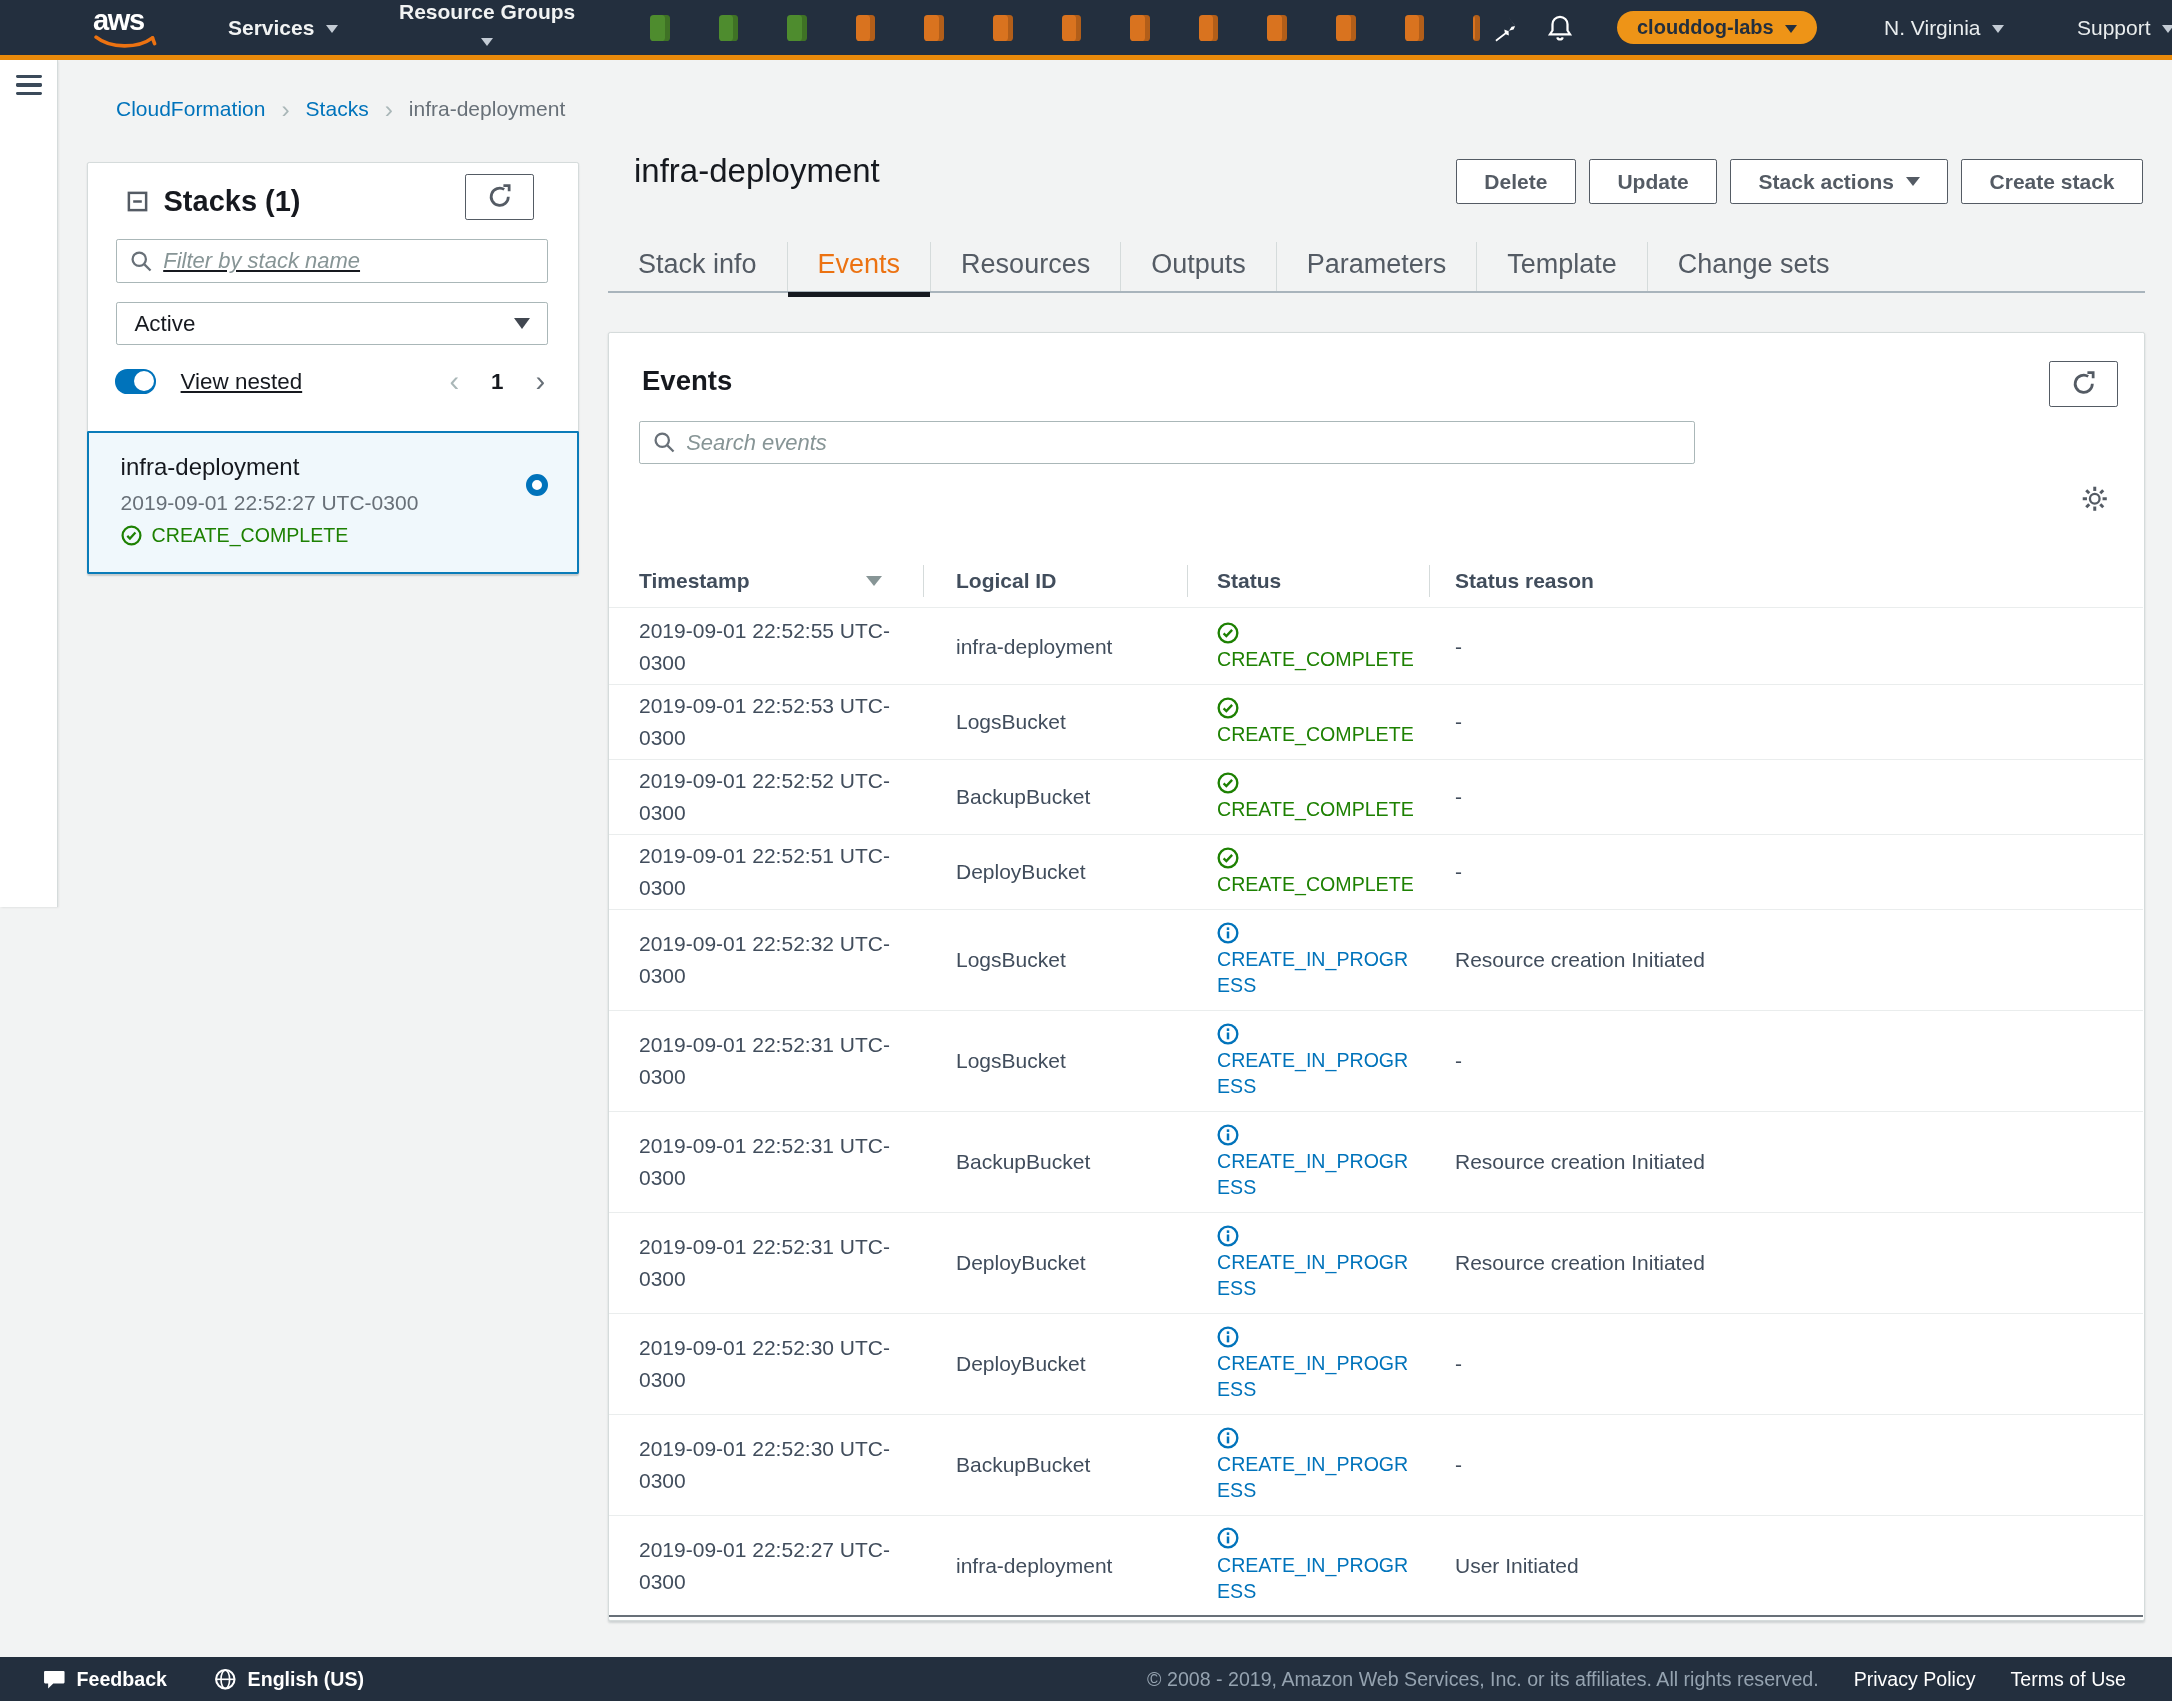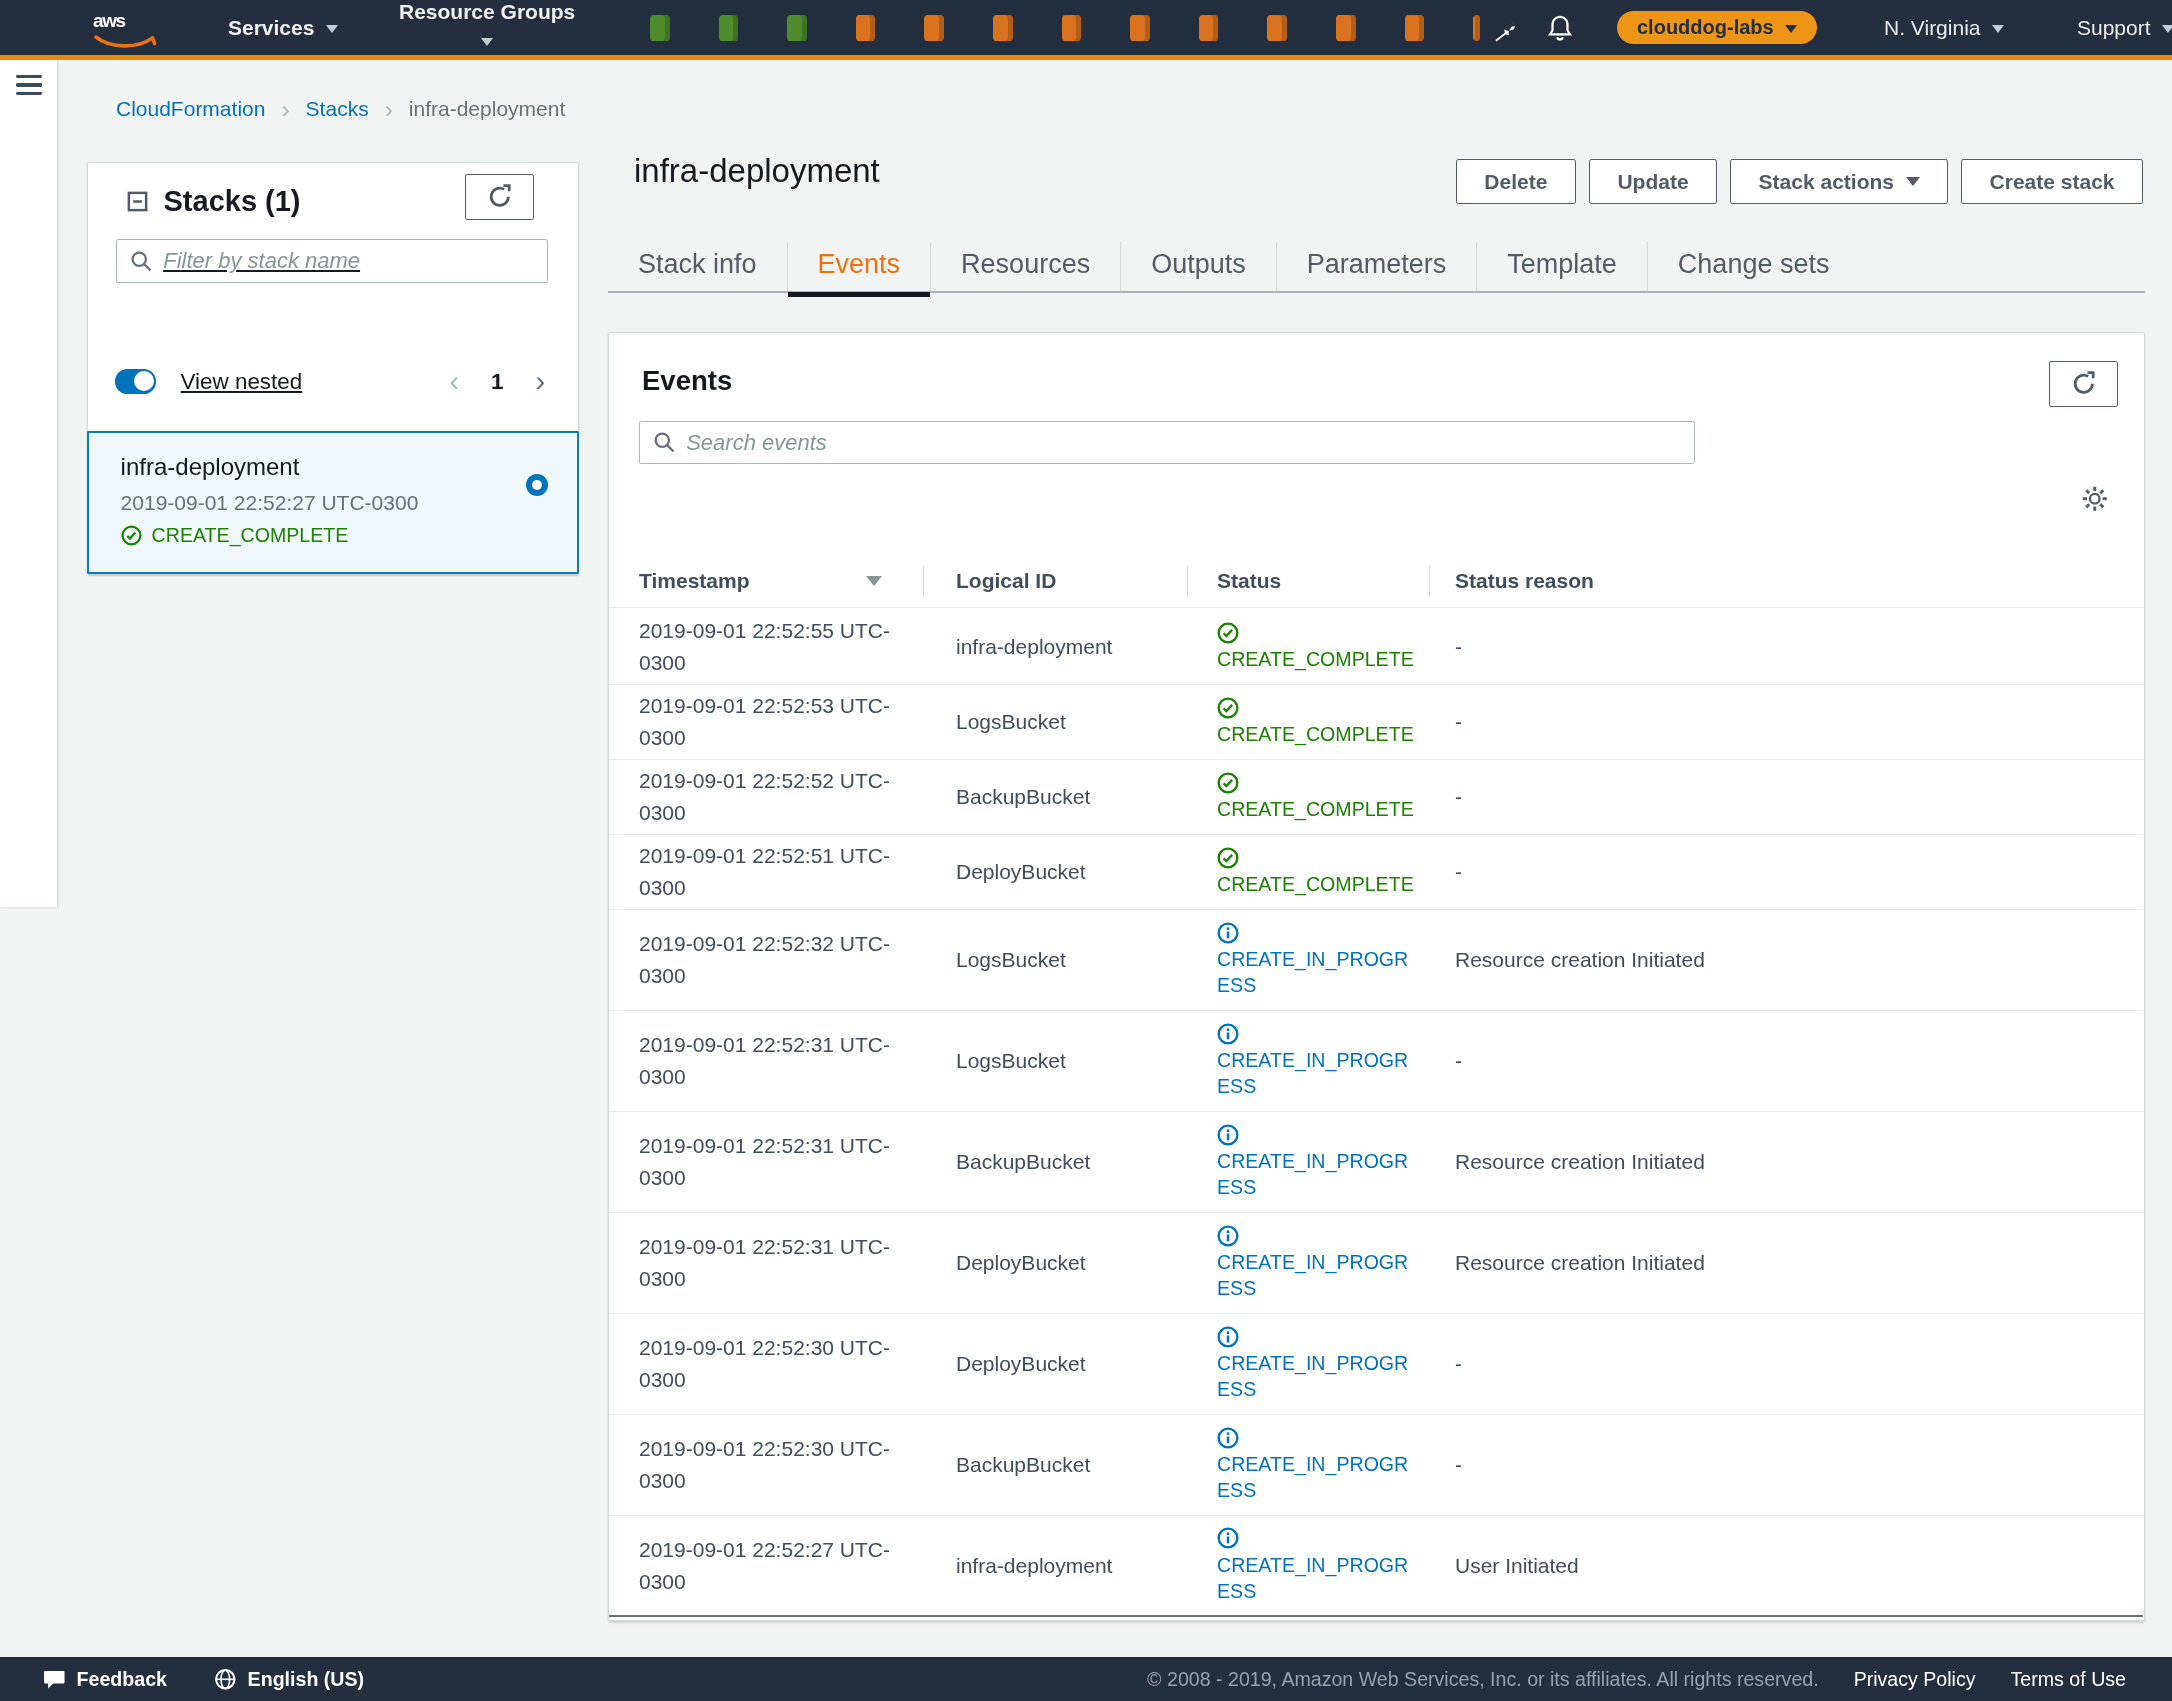--- a/index.html
+++ b/index.html
@@ -4,21 +4,21 @@
 <style>
   * { box-sizing: border-box; margin: 0; padding: 0; }
   body { margin:0; background:#f2f3f3; }
   .page { position:relative; width:2172px; height:1702px; background:#f2f3f3;
           font-family:"Liberation Sans", sans-serif; overflow:hidden; color:#16191f; }
 
   
   .topnav { position:absolute; top:0; left:0; width:100%; height:55px; background:#232f3e; z-index:20; }
   .orange-line { position:absolute; top:55px; left:0; width:100%; height:5px; background:#e98a0b; z-index:20; }
   .aws-logo { position:absolute; left:93px; top:5.8px; width:67px; }
-  .aws-logo .aws-text { color:#ffffff; font-size:19px; font-weight:700; letter-spacing:-1.4px; line-height:29px; }
+  .aws-logo .aws-text { color:#ffffff; font-size:29px; font-weight:700; letter-spacing:-1.4px; line-height:29px; }
   .nav-menu { position:absolute; top:0; height:55px; display:flex; align-items:center; gap:11.6px;
               color:#f1f3f3; font-size:21px; font-weight:700; cursor:pointer; }
   .nav-caret { width:0; height:0; border-left:6.5px solid transparent; border-right:6.5px solid transparent;
                border-top:8px solid #c3cbd4; margin-top:2.9px; }
   .svc-icons { position:absolute; left:650px; top:15px; display:flex; align-items:center; }
   .svc { width:19.6px; height:26px; border-radius:3.6px; margin-right:49px;
          box-shadow: inset -5px 0 0 rgba(0,0,0,.18); }
   .svc.slim { width:7.2px; margin-right:22px; }
   .nav-ico { position:absolute; top:13px; }
   .account-pill { position:absolute; left:1617px; top:11px; height:33px; border-radius:16.7px;
@@ -222,20 +222,24 @@
         <path d="M15.2 2.2h5v5" fill="none" stroke="#545b64" stroke-width="2.4"></path>
       </svg>
     </div>
     <div class="text-input sidebar-filter">
       <svg width="24.6" height="24.6" viewBox="0 0 24 24">
         <circle cx="10" cy="10" r="6.5" fill="none" stroke="#687078" stroke-width="2.2"></circle>
         <line x1="15" y1="15" x2="21" y2="21" stroke="#687078" stroke-width="2.2"></line>
       </svg>
       <input type="text" placeholder="Filter by stack name" style="">
     </div>
+    <div class="select">
+      <span>Active</span>
+      <span class="sel-caret"></span>
+    </div>
     <div class="nested-row">
       <div class="toggle">
           <div class="knob"></div>
         </div>
       <span class="nested-label">View nested</span>
       <div class="pager">
         <span class="pg-prev">‹</span>
         <span class="pg-num">1</span>
         <span class="pg-next">›</span>
       </div>

